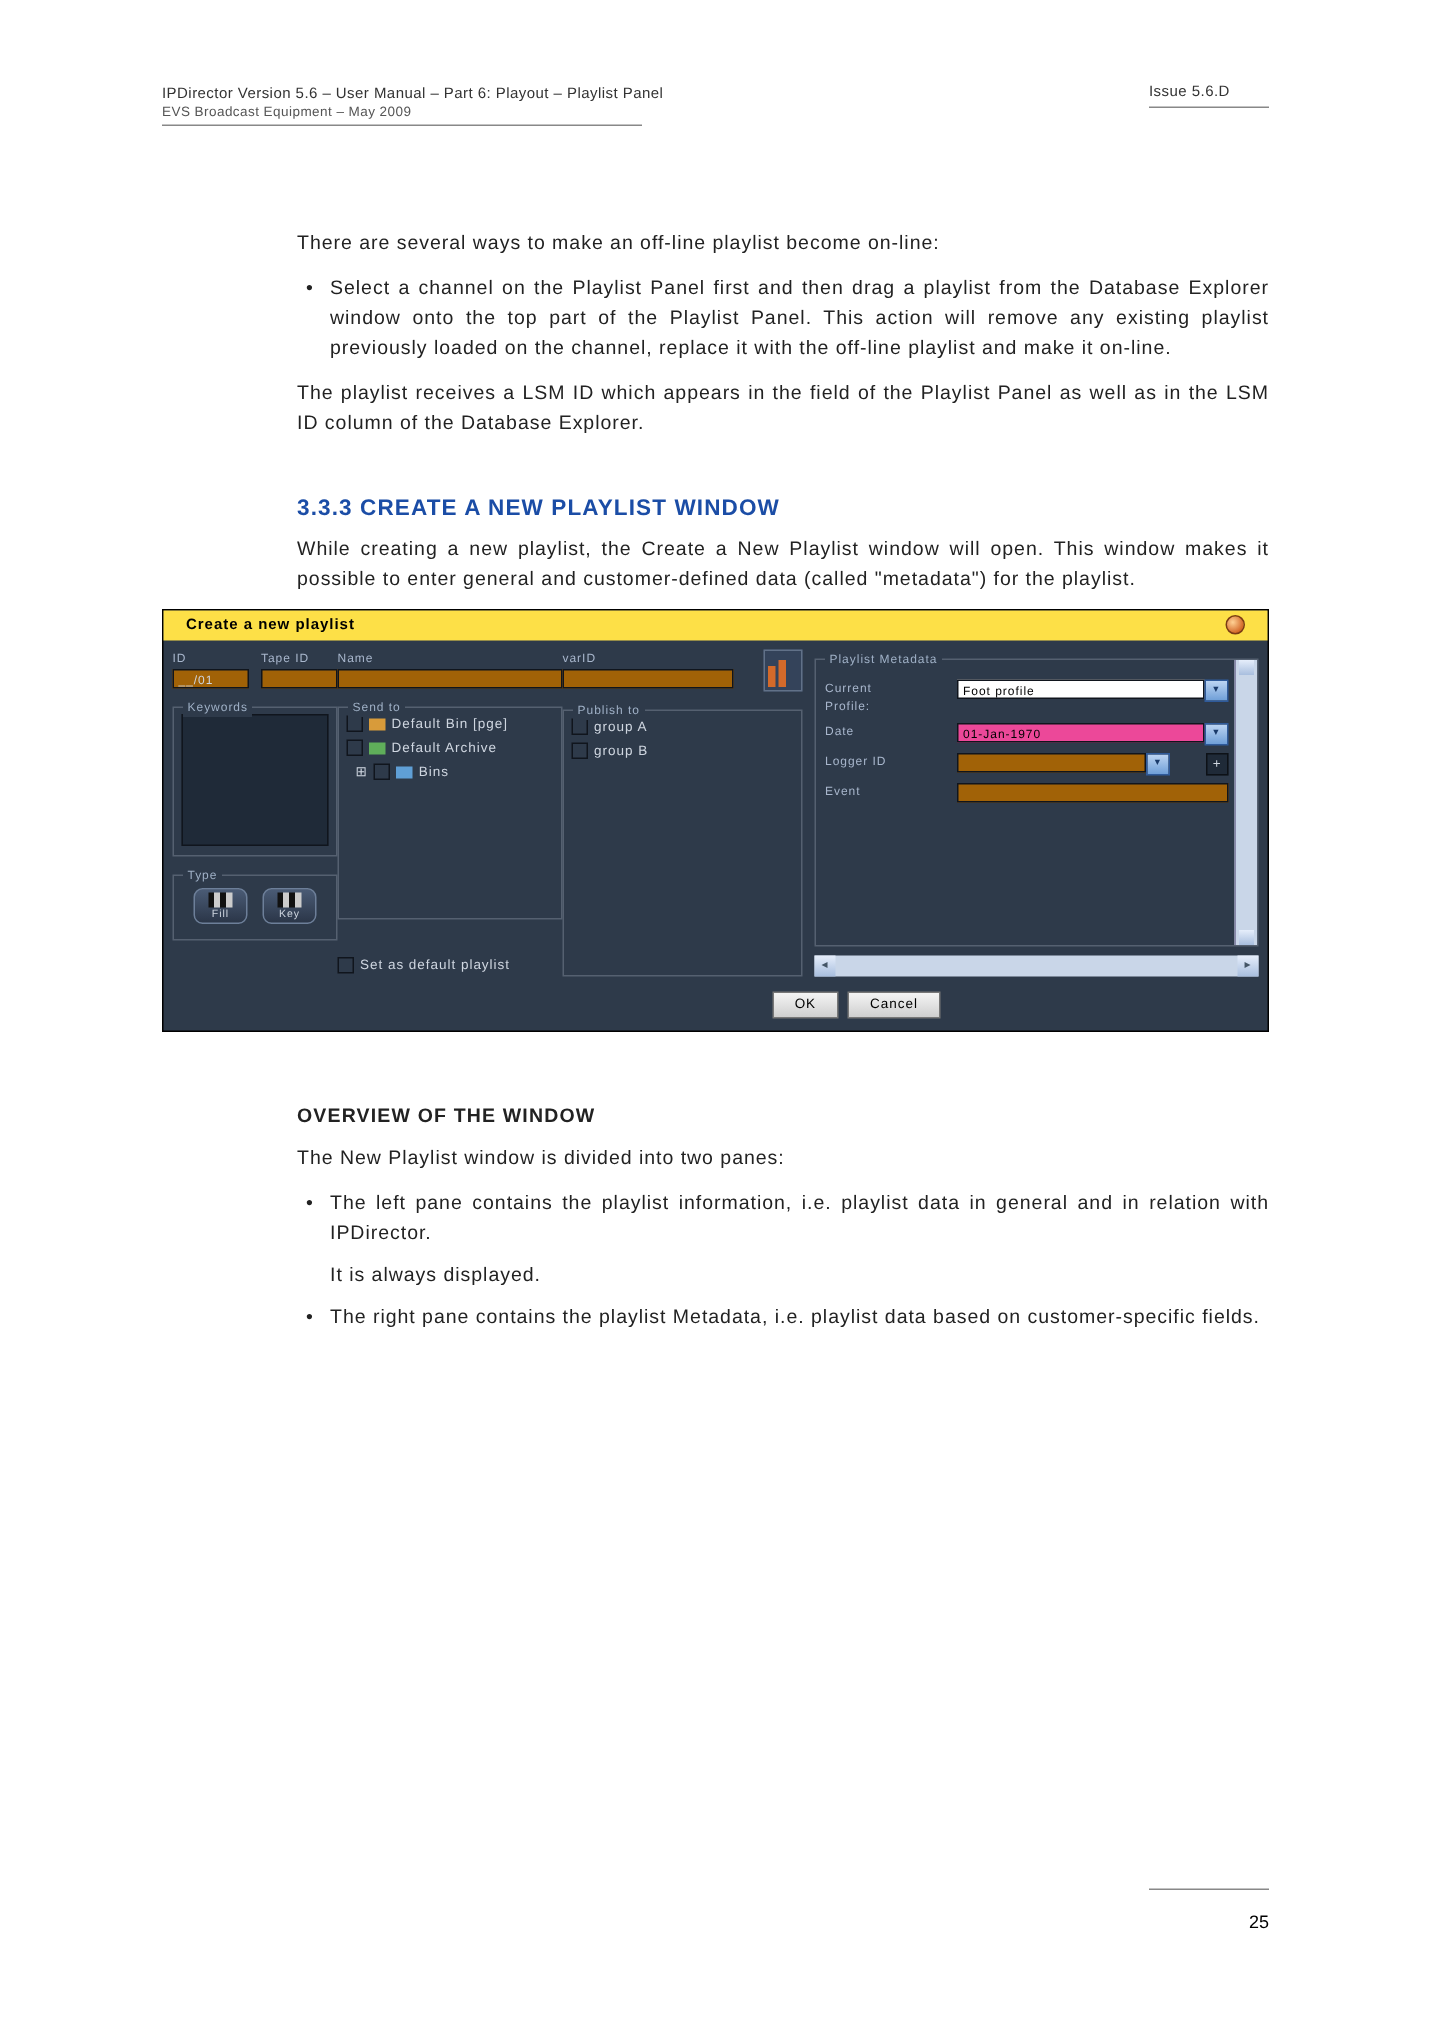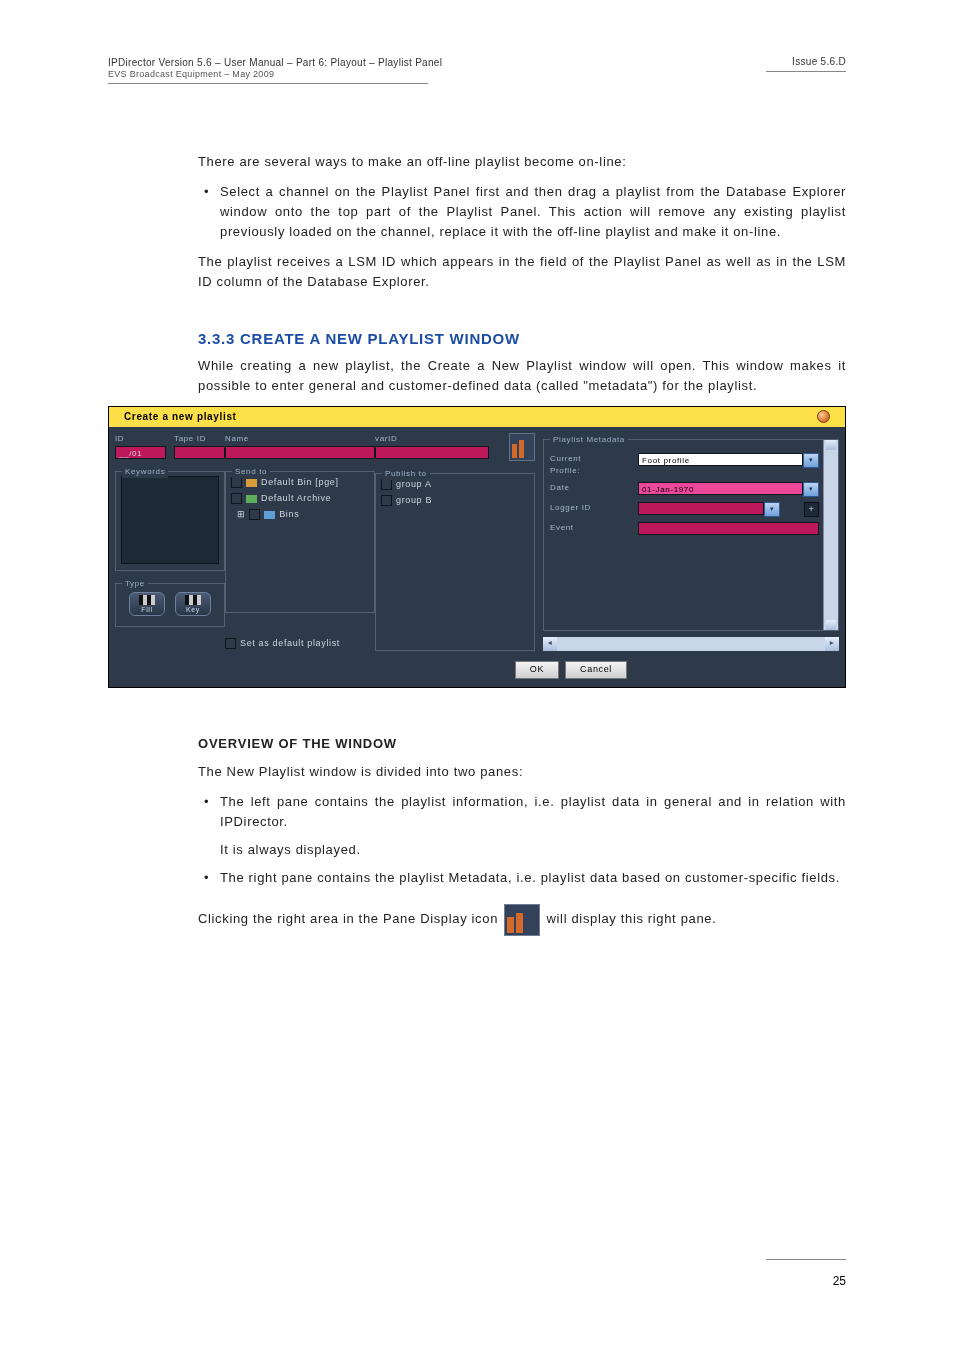--- a/index.html
+++ b/index.html
@@ -25,21 +25,21 @@
   .dot{width:11px;height:11px;border-radius:50%;background:radial-gradient(circle at 35% 35%,#ffd194,#d46a2a 70%);border:1px solid #7a3b14}
   .shot-body{display:flex;gap:0;padding:6px}
   .s-col{display:flex;flex-direction:column;gap:6px}
   .s-left{width:110px}
   .s-mid1{width:150px}
   .s-mid2{width:160px}
   .s-right{flex:1;margin-left:8px}
   .grp{border:1px solid #556070;padding:4px 5px 6px 5px;position:relative;margin-top:6px}
   .grp-l{position:absolute;top:-6px;left:6px;background:#2e3a4a;padding:0 3px;font-size:8px;color:#9fb0c6}
   .lbl{font-size:8px;color:#a8b6cc;margin-bottom:1px}
-  .fld{background:#be185d;border:1px solid #10151d;height:13px;width:100%;color:#cfd6e0;padding:0 3px;font-size:8px;box-sizing:border-box;line-height:13px}
+  .fld{background:#a16207;border:1px solid #10151d;height:13px;width:100%;color:#cfd6e0;padding:0 3px;font-size:8px;box-sizing:border-box;line-height:13px}
   .fld-dk{background:#1f2a38}
   .long{height:88px}
   .row{display:flex;align-items:center;gap:4px;margin-bottom:2px}
   .ck{width:9px;height:9px;border:1px solid #10151d;background:#2e3a4a;flex:none}
   .folder{width:11px;height:8px;background:#d89b3a;flex:none}
   .folder-g{background:#5fae5a}
   .tree-ico{width:11px;height:8px;background:#5f9fd6;flex:none}
   .pane-toggle{width:20px;height:22px;display:flex;gap:2px;padding:2px;border:1px solid #617188;background:#34435a;align-items:flex-end}
   .pt-bar{width:5px;background:#d46a2a}
   .pt1{height:14px}.pt2{height:18px}
@@ -69,21 +69,21 @@
 </head>
 <body>
 
 <div class="page">
   <div class="hdr">
     <div class="hdr-left">
       <div>IPDirector Version 5.6 – User Manual – Part 6: Playout – Playlist Panel</div>
       <div class="hdr-sub">EVS Broadcast Equipment – May 2009</div>
       <hr class="hdr-rule" style="width:320px;margin-top:2px">
     </div>
-    <div style="text-align:right">
+    <div style="">
       <div>Issue 5.6.D</div>
       <hr class="hdr-rule hdr-rule-right">
     </div>
   </div>
 
   <div class="content">
     <p>There are several ways to make an off-line playlist become on-line:</p>
     <ul class="bul">
       <li>Select a channel on the Playlist Panel first and then drag a playlist from the Database Explorer window onto the top part of the Playlist Panel. This action will remove any existing playlist previously loaded on the channel, replace it with the off-line playlist and make it on-line.</li>
     </ul>
@@ -224,25 +224,17 @@
 
     <h4 class="sub">OVERVIEW OF THE WINDOW</h4>
     <p>The New Playlist window is divided into two panes:</p>
     <ul class="bul">
       <li>
         <span>The left pane contains the playlist information, i.e. playlist data in general and in relation with IPDirector.</span>
         <div style="margin-top:8px">It is always displayed.</div>
       </li>
       <li>The right pane contains the playlist Metadata, i.e. playlist data based on customer-specific fields.</li>
     </ul>
-    <p style="margin-top:16px">
-      <span>Clicking the right area in the Pane Display icon </span>
-      <span class="inline-pane">
-          <span class="ip1"></span>
-          <span class="ip2"></span>
-        </span>
-      <span> will display this right pane.</span>
-    </p>
   </div>
 
   <hr class="page-rule">
   <div class="page-num">25</div>
 </div>
 
 </body></html>

